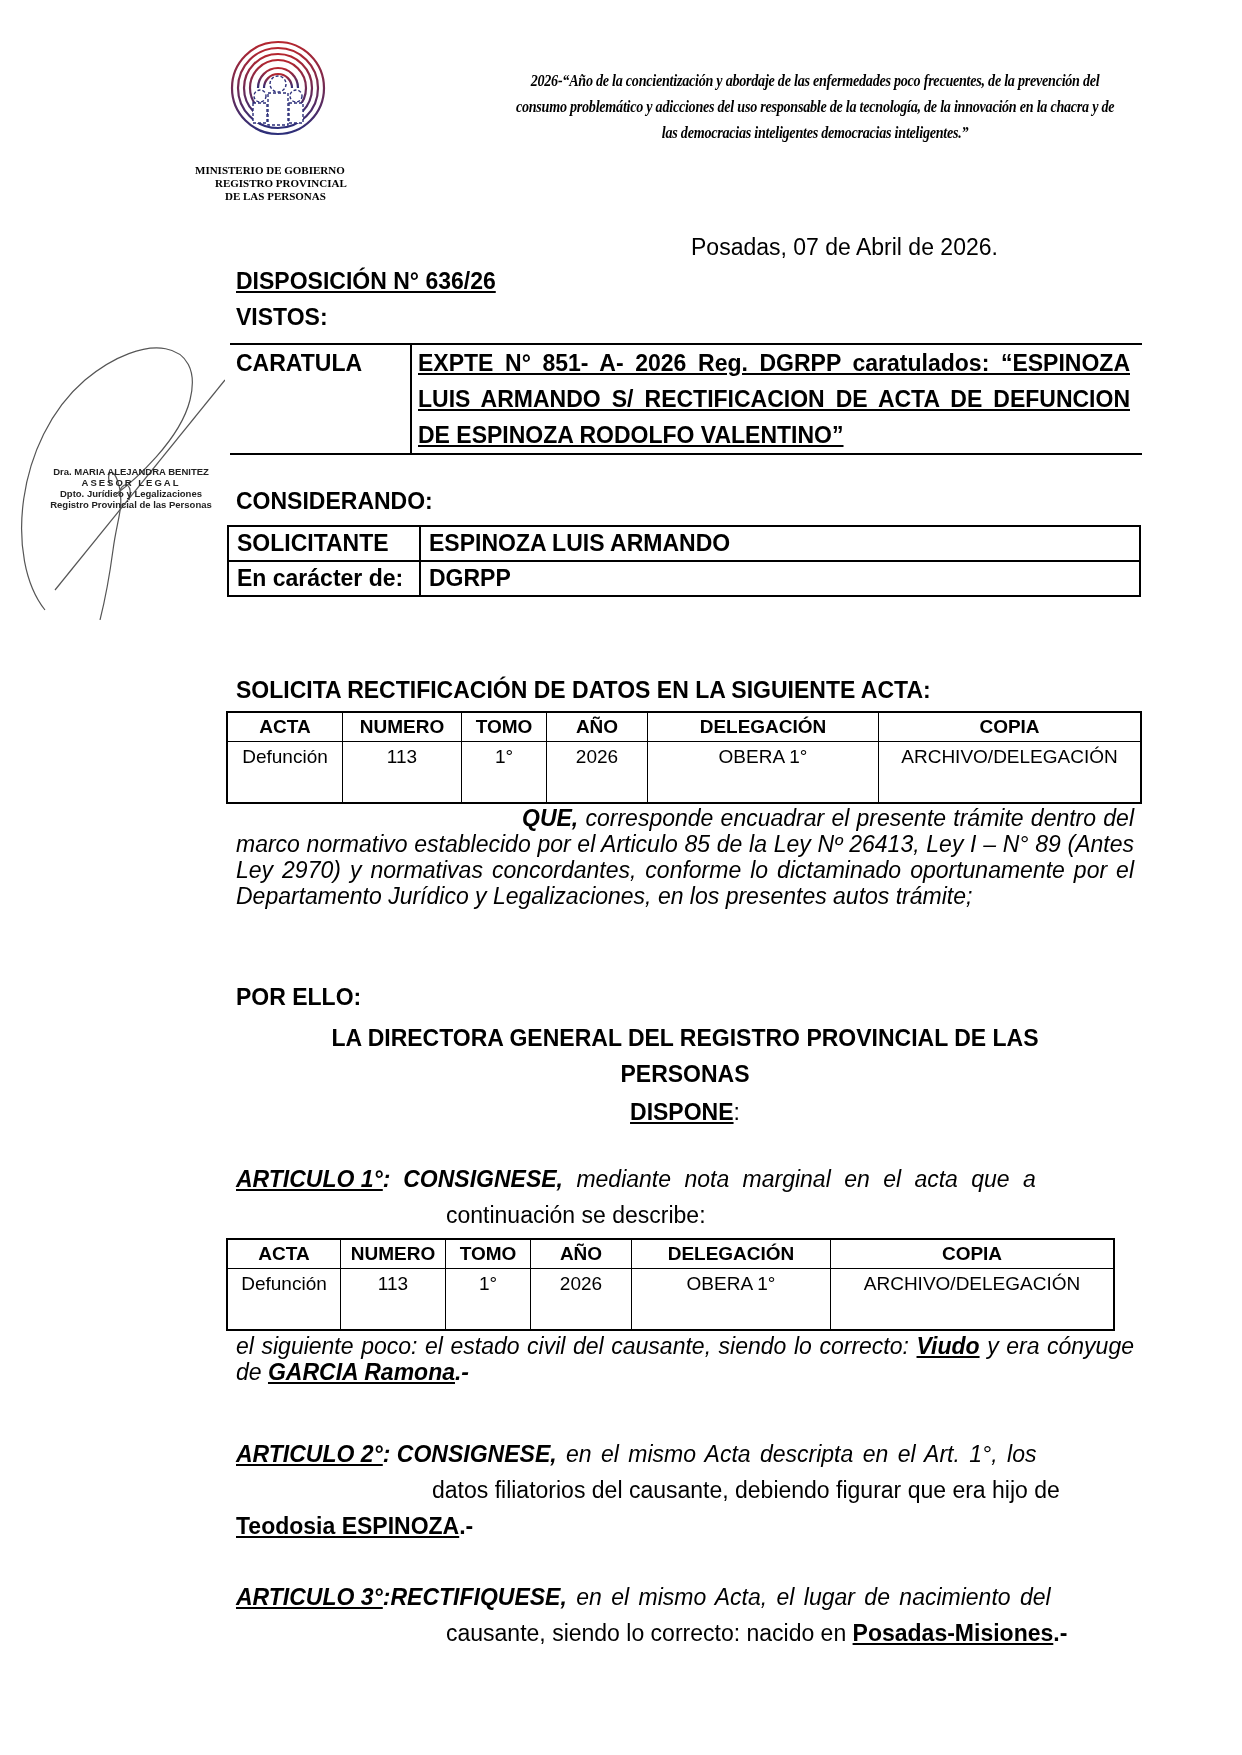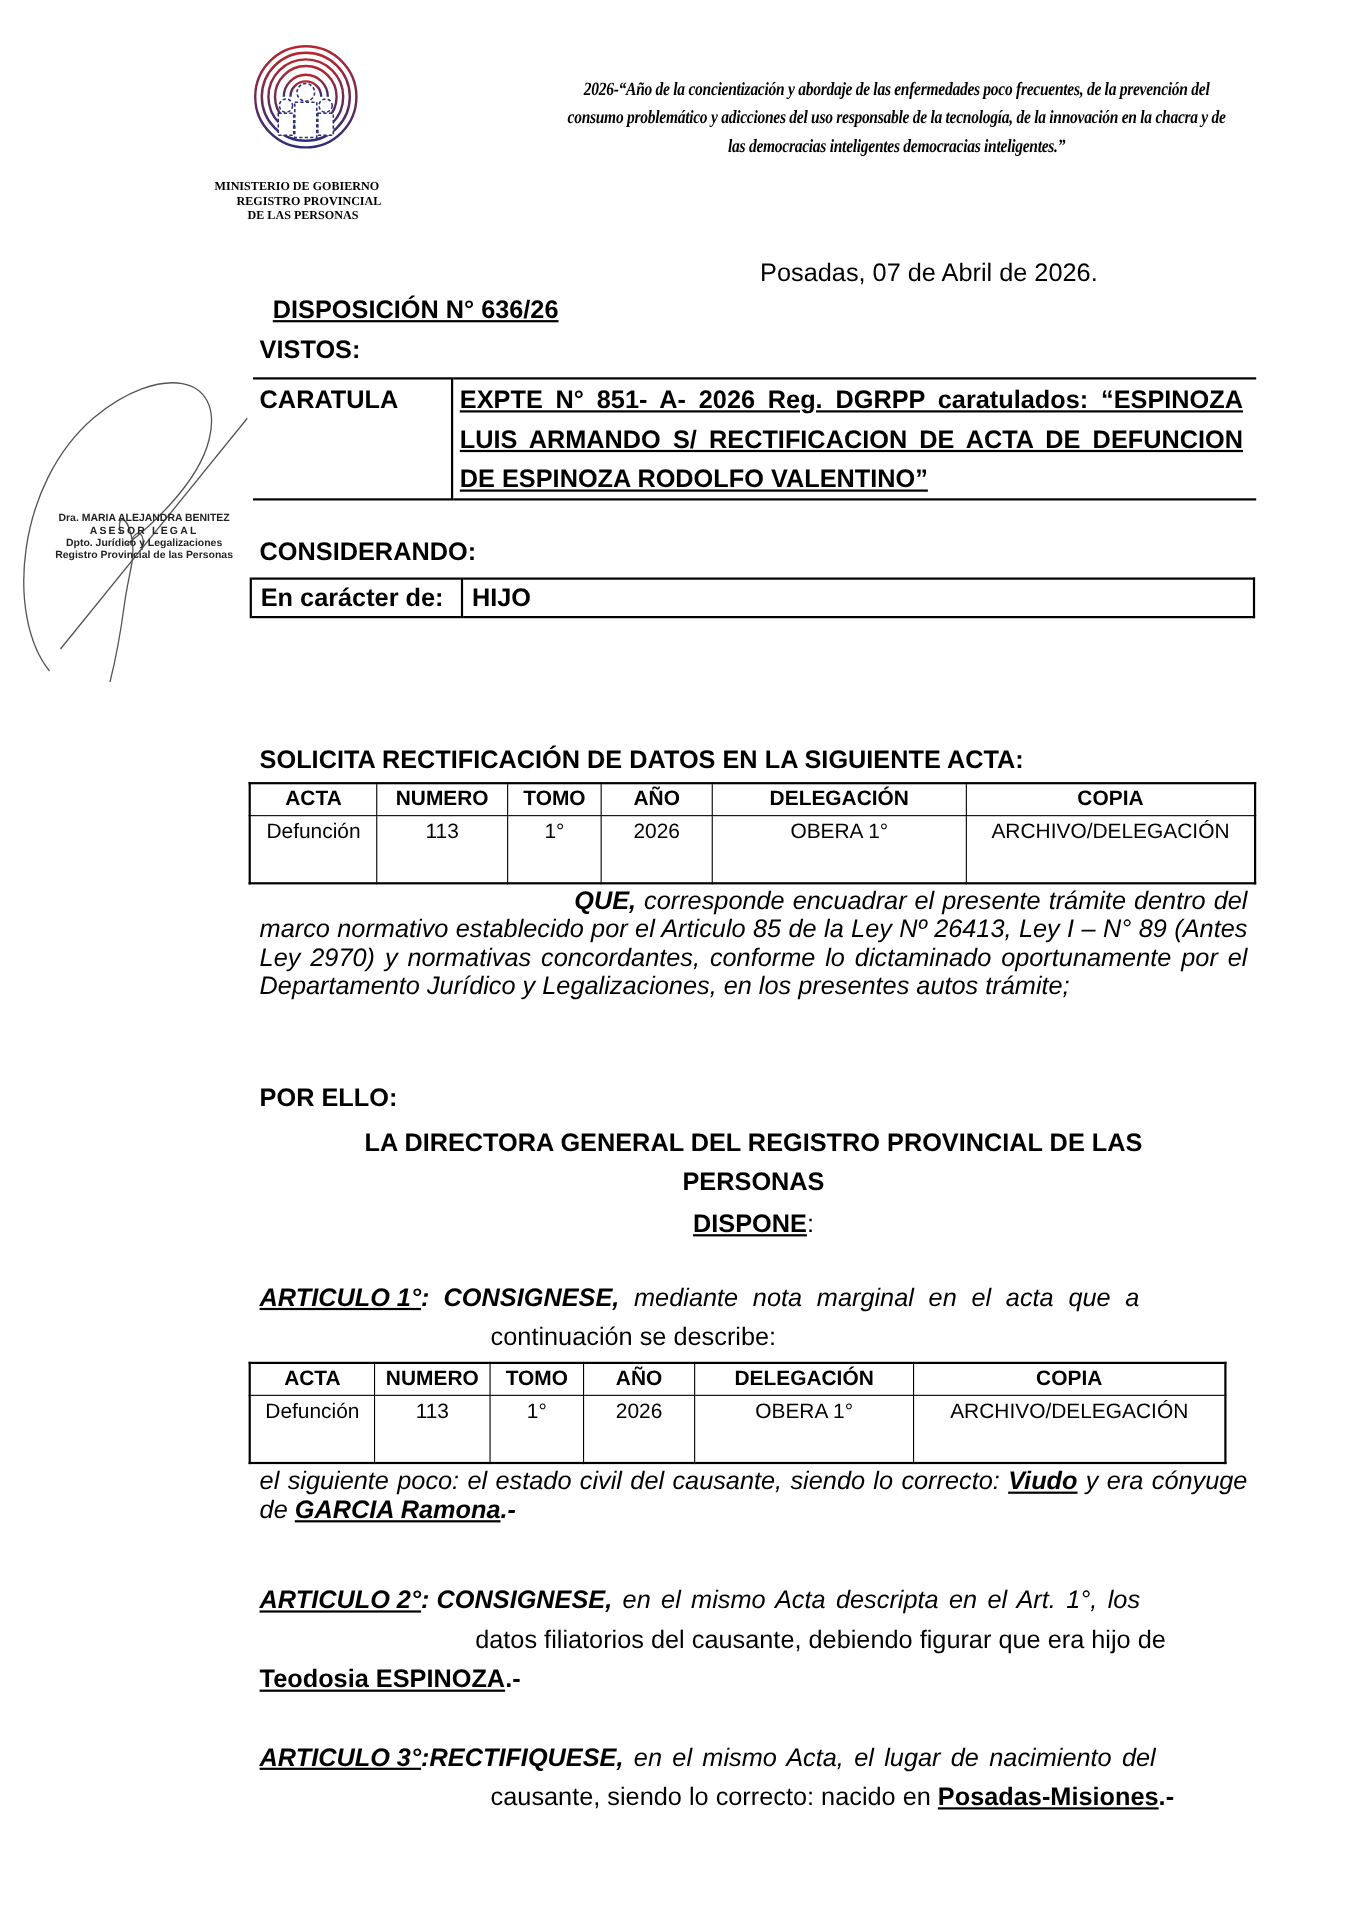--- a/index.html
+++ b/index.html
@@ -11,21 +11,21 @@
   #logo { left: 228px; top: 38px; width: 100px; height: 100px; }
   #ministry { left: 195px; top: 164px; width: 180px; font-size: 11px; font-weight: bold; line-height: 13px; }
   #ministry div { white-space: nowrap; }
   #motto { left: 425px; top: 68px; width: 780px; text-align: center; font-style: italic; font-weight: bold; font-size: 17px; line-height: 26px; font-family: "Liberation Serif", serif; letter-spacing: -0.3px; transform: scaleX(0.83); transform-origin: left top; width: 940px; }
 
   
   #signature { left: 5px; top: 320px; width: 220px; height: 300px; }
   #stamp { left: 36px; top: 466px; width: 190px; text-align: center; font-size: 9.5px; font-weight: bold; line-height: 11px; color: #222; }
   .u { text-decoration: underline; }
   #date { left: 691px; top: 234px; font-size: 23px; }
-  #dispo { left: 248px; top: 268px; font-size: 23px; font-weight: bold; }
+  #dispo { left: 236px; top: 268px; font-size: 23px; font-weight: bold; }
   #vistos { left: 236px; top: 304px; font-size: 23px; font-weight: bold; }
 
   table { border-collapse: collapse; }
   #caratula { left: 230px; top: 343px; width: 912px; border-top: 2px solid #000; border-bottom: 2px solid #000; }
   #caratula td { vertical-align: top; font-size: 23px; font-weight: bold; line-height: 36px; padding: 0 6px; }
   #caratula td.k { width: 168px; border-right: 2px solid #000; }
   #caratula td.v { text-align: justify; padding-right: 12px; text-decoration: underline; }
 
   #considerando { left: 236px; top: 488px; font-size: 23px; font-weight: bold; }
   #solicitante { left: 227px; top: 525px; width: 914px; border: 2px solid #000; border-left: none; }
@@ -127,23 +127,27 @@
     <td class="k">CARATULA</td>
     <td class="v">EXPTE N° 851- A- 2026 Reg. DGRPP caratulados: “ESPINOZA LUIS ARMANDO S/ RECTIFICACION DE ACTA DE DEFUNCION DE ESPINOZA RODOLFO VALENTINO”</td>
   </tr>
 </tbody>
   </table>
 
 <div id="considerando" class="abs">CONSIDERANDO:</div>
 
 <table id="solicitante" class="abs">
   <tbody>
+      <tr>
+    <td class="k" style="border-left:2px solid #000">SOLICITANTE</td>
+    <td>ESPINOZA LUIS ARMANDO</td>
+  </tr>
   <tr class="last">
     <td class="k" style="font-weight:normal"><b>En carácter de:</b></td>
-    <td>HIJO</td>
+    <td>DGRPP</td>
   </tr>
 </tbody>
   </table>
 
 <div id="solicita" class="abs">SOLICITA RECTIFICACIÓN DE DATOS EN LA SIGUIENTE ACTA:</div>
 
 <table id="acta1" class="abs acta">
   <tbody>
       <tr>
     <th style="width:106px">ACTA</th>

